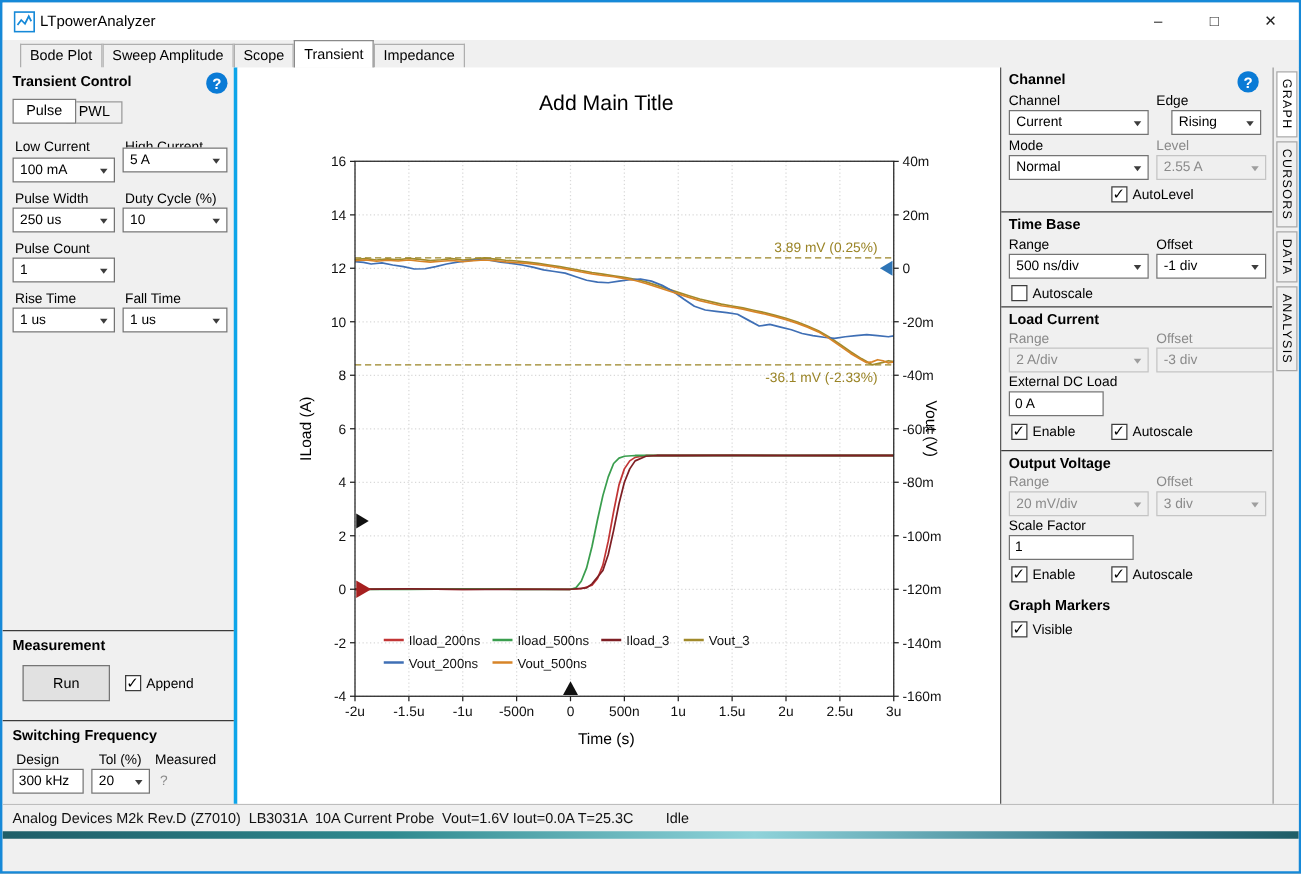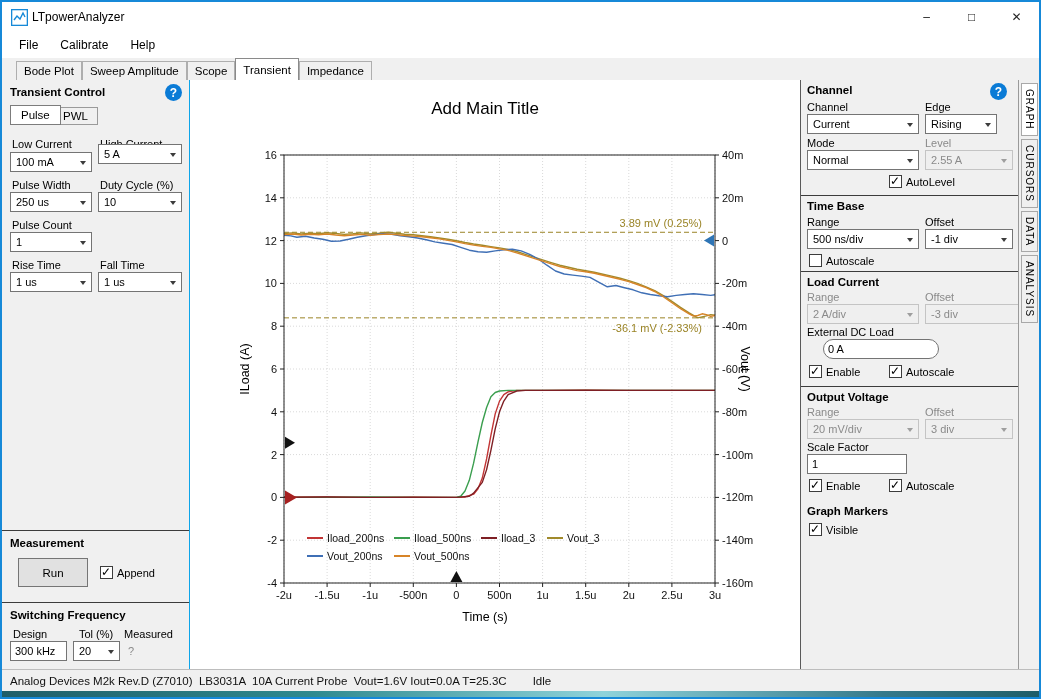--- a/index.html
+++ b/index.html
@@ -18,21 +18,21 @@
   .menubar { height:26px; background:#fff; display:flex; align-items:center; padding-left:6px; }
   .menu-item { font-size:12px; padding:4px 11px; cursor:default; }
 
   
   .tabstrip { height:22px; background:#f0f0f0; display:flex; align-items:flex-end; padding-left:14px; }
   .tab { font-size:11.5px; padding:0 7px; border:1px solid #aeaeae; border-bottom:none; background:#f0f0f0; height:19px; display:flex; align-items:center; cursor:default; }
   .tab.active { background:#fff; height:22px; border-color:#8a8a8a; position:relative; z-index:2; }
 
   
   .content { display:flex; height:589px; }
-  .left-panel { position:relative; width:188px; background:#f0f0f0; border-right:1px solid #0ea5e9; flex:none; }
+  .left-panel { position:relative; width:188px; background:#f0f0f0; border-right:3px solid #0ea5e9; flex:none; }
   .center-panel { position:relative; width:610px; background:#fff; flex:none; }
   .right-panel { position:relative; width:218px; background:#f0f0f0; border-left:1px solid #5a5a5a; flex:none; }
   .side-strip { position:relative; width:21px; background:#f0f0f0; border-left:1px solid #9a9a9a; display:flex; flex-direction:column; align-items:center; padding-top:3px; flex:none; }
   .side-tab { writing-mode:vertical-rl; text-orientation:mixed; font-size:10px; letter-spacing:1px; color:#000; padding:5px 2px; border:1px solid #a8a8a8; background:#f0f0f0; margin-bottom:3px; cursor:default; }
   .side-tab.active { background:#fff; }
 
   
   .lbl { position:absolute; font-size:11px; color:#000; white-space:nowrap; }
   .lbl.grey { color:#8a8a8a; }
   .sect { position:absolute; font-size:11.5px; font-weight:700; white-space:nowrap; }
@@ -72,25 +72,20 @@
         </svg>
     </span>
     <span class="wtitle">LTpowerAnalyzer</span>
     <div class="win-controls">
       <div class="win-btn">–</div>
       <div class="win-btn">□</div>
       <div class="win-btn">✕</div>
     </div>
   </div>
 
-  <div class="menubar">
-    <span class="menu-item">File</span>
-    <span class="menu-item">Calibrate</span>
-    <span class="menu-item">Help</span>
-  </div>
 
   <div class="tabstrip">
     <div class="tab">Bode Plot</div>
     <div class="tab">Sweep Amplitude</div>
     <div class="tab">Scope</div>
     <div class="tab active">Transient</div>
     <div class="tab">Impedance</div>
   </div>
 
   <div class="content">
@@ -294,21 +289,21 @@
 
     <div class="right-panel">
       <div class="sect" style="left:6px;top:4px">Channel</div>
       <div class="help" style="left:189px;top:3px"></div>
       <div class="lbl" style="left:6px;top:21px">Channel</div>
       <div class="lbl" style="left:124px;top:21px">Edge</div>
       <div class="combo" style="left:6px;top:34px;width:112px">
           <span>Current</span>
           <span class="combo-arrow"></span>
         </div>
-      <div class="combo" style="left:124px;top:34px;width:72px">
+      <div class="combo" style="left:136px;top:34px;width:72px">
           <span>Rising</span>
           <span class="combo-arrow"></span>
         </div>
       <div class="lbl" style="left:6px;top:57px">Mode</div>
       <div class="lbl grey" style="left:124px;top:57px">Level</div>
       <div class="combo" style="left:6px;top:70px;width:112px">
           <span>Normal</span>
           <span class="combo-arrow"></span>
         </div>
       <div class="combo disabled" style="left:124px;top:70px;width:88px">
@@ -343,21 +338,21 @@
       <div class="lbl grey" style="left:124px;top:211px">Offset</div>
       <div class="combo disabled" style="left:6px;top:224px;width:112px">
           <span>2 A/div</span>
           <span class="combo-arrow"></span>
         </div>
       <div class="combo disabled" style="left:124px;top:224px;width:112px">
           <span>-3 div</span>
           <span class="combo-arrow"></span>
         </div>
       <div class="lbl" style="left:6px;top:246px">External DC Load</div>
-      <input class="tbox" style="left: 22px; top: 259px; width: 116px; border-radius: 10px;" value="0 A">
+      <input class="tbox" style="left: 6px; top: 259px; width: 76px;" value="0 A">
       <label class="cb checked" style="left:8px;top:285px">
           <span class="box"></span>
           <span>Enable</span>
         </label>
       <label class="cb checked" style="left:88px;top:285px">
           <span class="box"></span>
           <span>Autoscale</span>
         </label>
 
       <div class="hsep" style="top:306px"></div>

